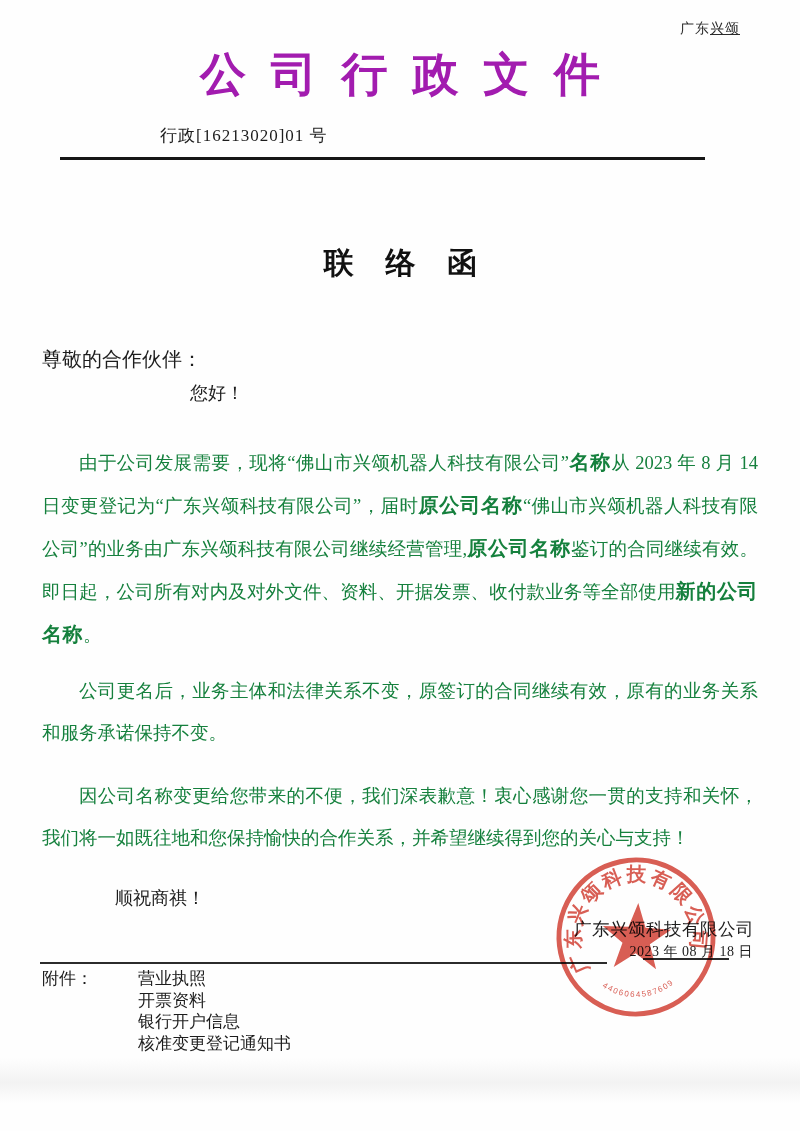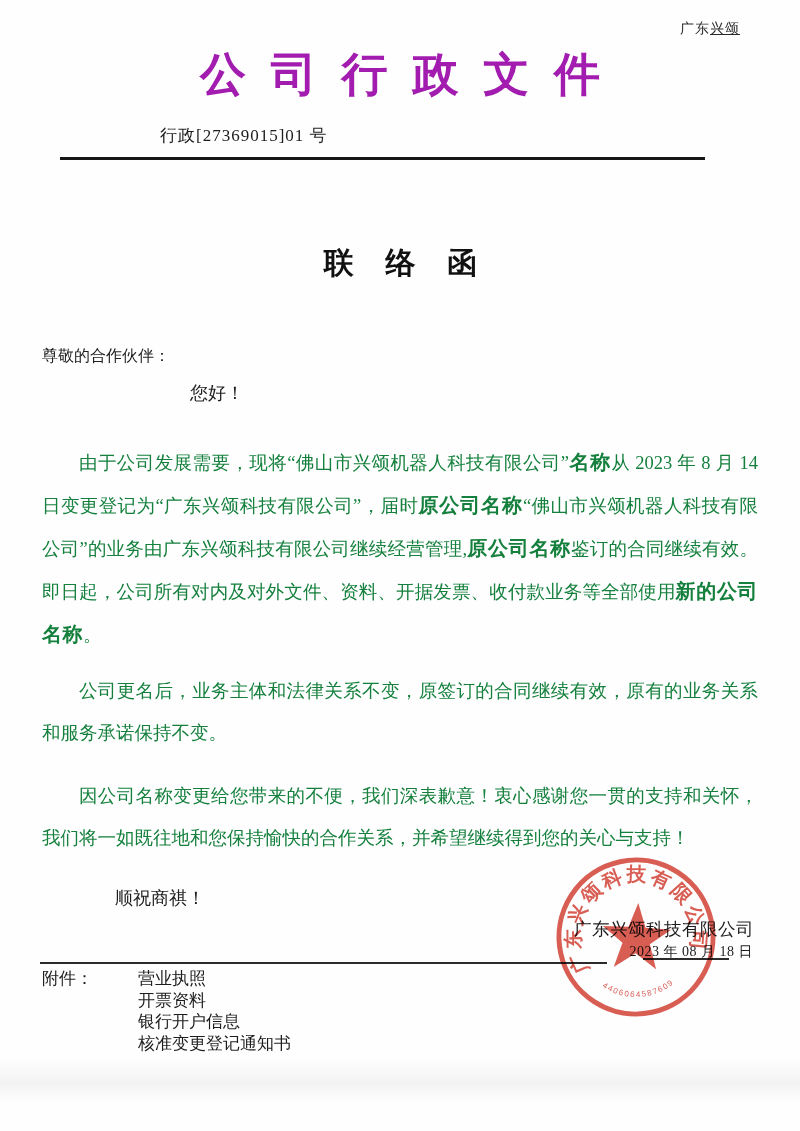--- a/index.html
+++ b/index.html
@@ -27,21 +27,21 @@
     top:183px; left:0; width:100%; text-align:center;
     font-family:"Liberation Sans", sans-serif; font-weight:700;
     font-size:32px; letter-spacing:11px; color:#111;
   }
   .subject-2 {
     top:243px; left:0; width:100%; text-align:center;
     font-family:"Liberation Sans", sans-serif; font-weight:700;
     font-size:30px; letter-spacing:5px; white-space:pre; color:#111;
   }
 
-  .salutation { top:346px; left:42px; font-size:16px; }
+  .salutation { top:346px; left:42px; font-size:20px; }
   .greeting   { top:381px; left:190px; font-size:18px; }
 
   .para {
     left:42px; width:716px; font-size:18.5px; line-height:42px;
     text-align:justify; text-indent:2em; color:#15803d;
   }
   .para-1 { top:441px; }
   .para-2 { top:670px; }
   .para-3 { top:775px; }
   .run-bold {
@@ -79,21 +79,21 @@
 </style>
 </head>
 <body>
 
 <div class="page">
 
   <div class="abs corner-label"><span>广东</span><span class="u">兴颂</span></div>
 
   <div class="abs main-title">公 司 行 政 文 件</div>
 
-  <div class="abs doc-number">行政[27369015]01 号</div>
+  <div class="abs doc-number">行政[16213020]01 号</div>
 
   <div class="abs rule-thick"></div>
 
   <div class="abs subject-2">联  络  函</div>
 
   <div class="abs salutation">尊敬的合作伙伴：</div>
   <div class="abs greeting">您好！</div>
 
   <div class="abs para para-1"><span>由于公司发展需要，现将“佛山市兴颂机器人科技有限公司”</span><span class="run-bold">名称</span><span>从 2023 年 8 月 14 日变更登记为“广东兴颂科技有限公司”，届时</span><span class="run-bold">原公司名称</span><span>“佛山市兴颂机器人科技有限公司”的业务由广东兴颂科技有限公司继续经营管理,</span><span class="run-bold">原公司名称</span><span>鉴订的合同继续有效。即日起，公司所有对内及对外文件、资料、开据发票、收付款业务等全部使用</span><span class="run-bold">新的公司名称</span><span>。</span></div>
   <div class="abs para para-2"><span>公司更名后，业务主体和法律关系不变，原签订的合同继续有效，原有的业务关系和服务承诺保持不变。</span></div>

